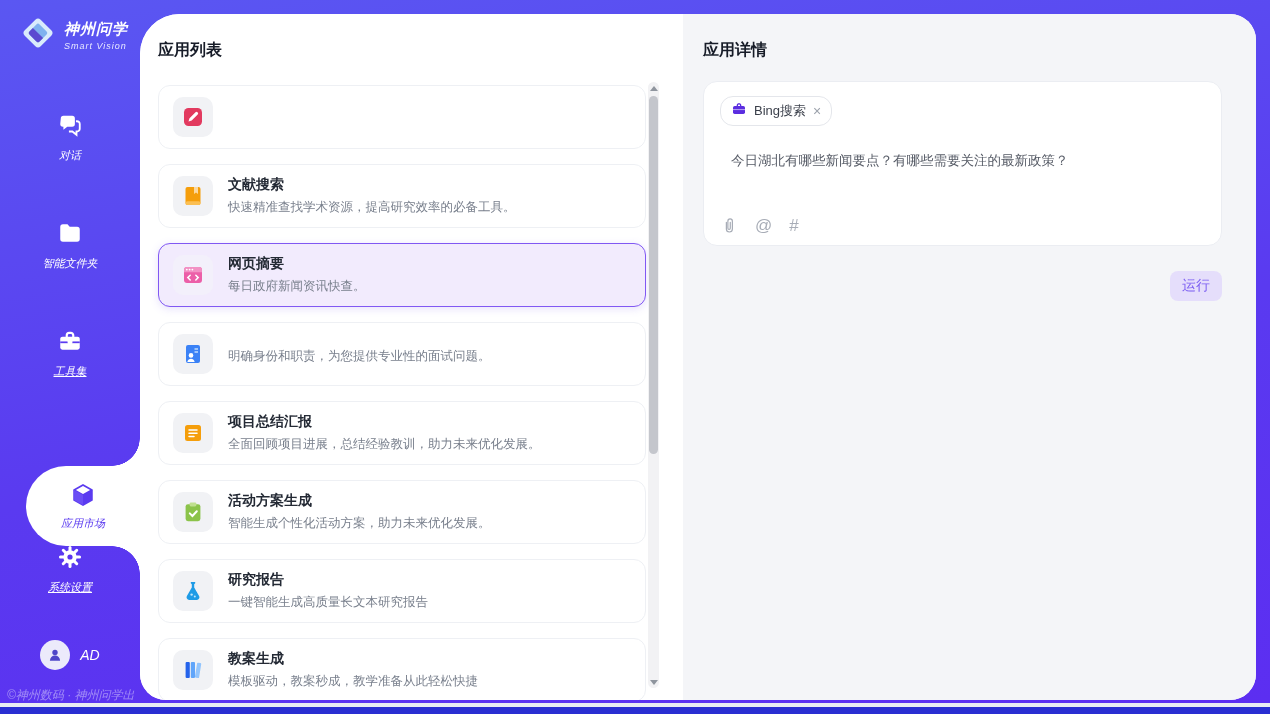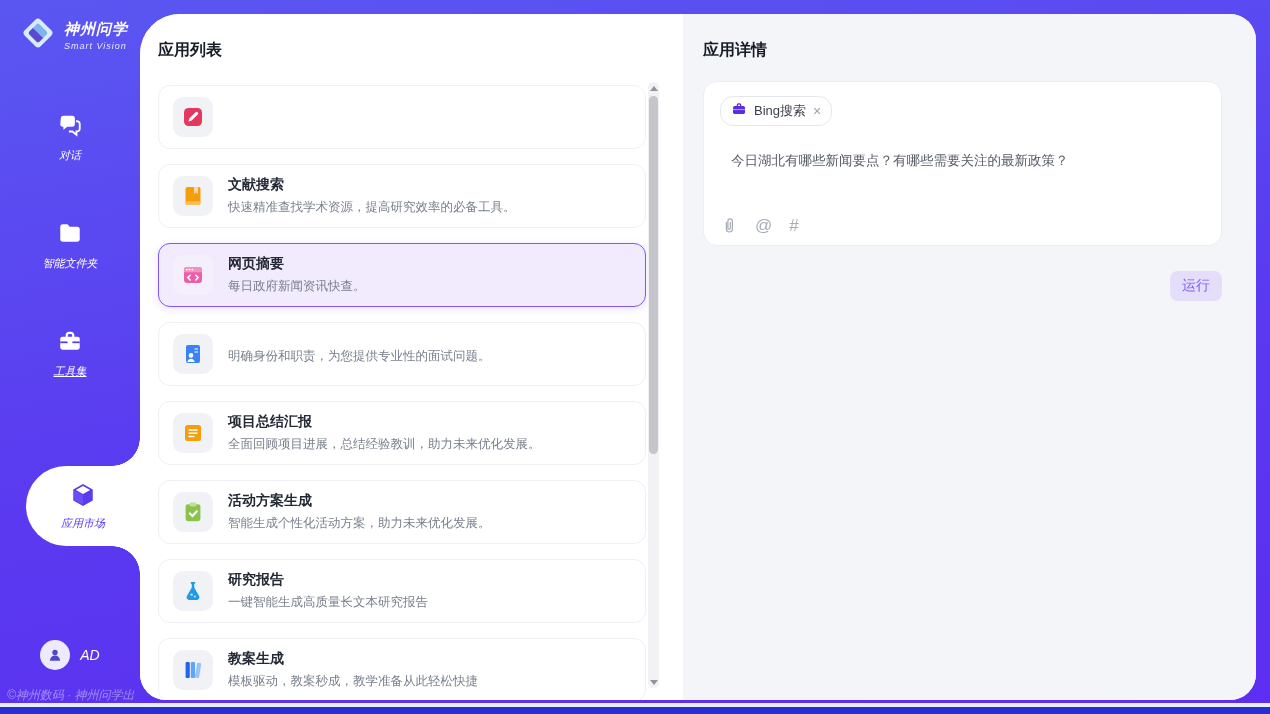--- a/index.html
+++ b/index.html
@@ -129,20 +129,33 @@
       </div>
       <div class="side-item active">
         <span class="nav-icon"><svg width="26" height="26" viewBox="0 0 24 24">
             <path d="M12 2.8l8.2 4.6v9.2L12 21.2l-8.2-4.6V7.4z" fill="#fff" stroke="#5b3bf0" stroke-width="1.6"></path>
             <path d="M3.8 7.4l8.2 4.6 8.2-4.6" fill="none" stroke="#5b3bf0" stroke-width="1.6"></path>
             <path d="M12 12v9.2l8.2-4.6V7.4z" fill="#5b3bf0"></path>
             <path d="M12 12v9.2l-8.2-4.6V7.4z" fill="#6b4ef5"></path>
           </svg></span>
         <span class="nav-label">应用市场</span>
       </div>
+      <div class="side-item underline-label">
+        <span class="nav-icon"><svg width="26" height="26" viewBox="0 0 24 24">
+            <g fill="#fff">
+              <rect x="10.6" y="1.8" width="2.8" height="20.4" rx="1.4"></rect>
+              <rect x="10.6" y="1.8" width="2.8" height="20.4" rx="1.4" transform="rotate(45 12 12)"></rect>
+              <rect x="10.6" y="1.8" width="2.8" height="20.4" rx="1.4" transform="rotate(90 12 12)"></rect>
+              <rect x="10.6" y="1.8" width="2.8" height="20.4" rx="1.4" transform="rotate(135 12 12)"></rect>
+              <circle cx="12" cy="12" r="6.2"></circle>
+            </g>
+            <circle cx="12" cy="12" r="2.4" fill="#5b33f1"></circle>
+          </svg></span>
+        <span class="nav-label">系统设置</span>
+      </div>
     </nav>
 
   <div class="user-row">
     <span class="avatar">
       <svg width="18" height="18" viewBox="0 0 24 24">
         <circle cx="12" cy="8.6" r="3.6" fill="#4f46c8"></circle>
         <path d="M5.2 19.5a6.8 6.8 0 0113.6 0z" fill="#4f46c8"></path>
       </svg>
     </span>
     <span class="user-name">AD</span>

